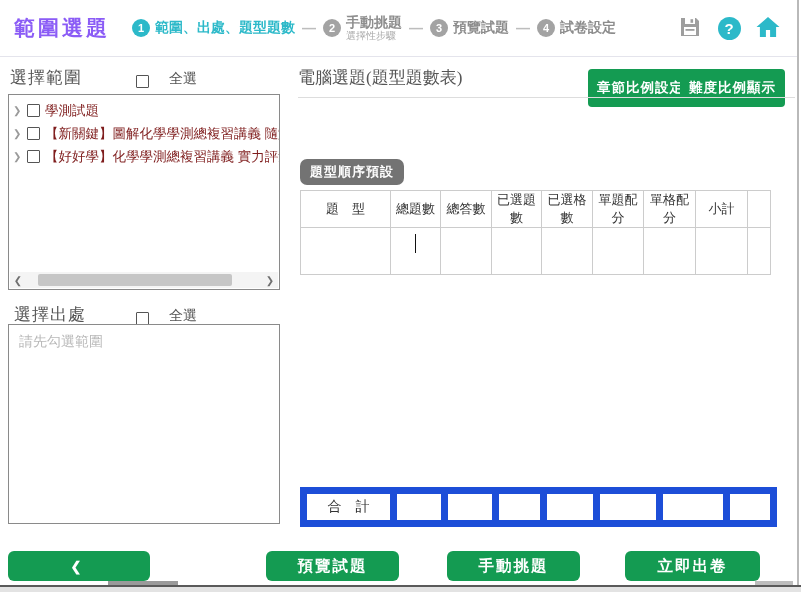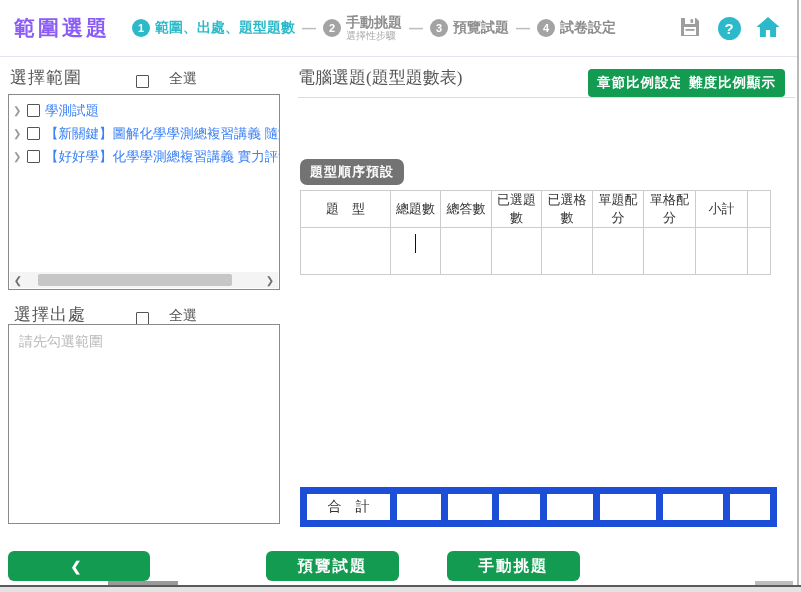--- a/index.html
+++ b/index.html
@@ -27,33 +27,33 @@
   .section-title { position:absolute; font-size:17px; color:#555; letter-spacing:1px; }
   .chk-wrap { position:absolute; display:flex; align-items:flex-end; gap:20px; cursor:pointer; }
   .chk { width:13px; height:13px; border:1px solid #555; background:#fff; border-radius:1px; flex:0 0 auto; }
   .chk-label { font-size:14px; color:#555; }
 
   .range-box { position:absolute; left:8px; top:94px; width:272px; height:196px; border:1px solid #8a8a8a; background:#fff; overflow:hidden; }
   .tree { padding-top:4px; }
   .tree-item { display:flex; align-items:center; height:23px; padding-left:4px; white-space:nowrap; overflow:hidden; cursor:pointer; }
   .expander { color:#9a9a9a; font-size:10px; width:14px; flex:0 0 auto; cursor:pointer; }
   .tree-item .chk { margin-right:5px; }
-  .tree-label { font-size:13.5px; color:#3b82f6; }
+  .tree-label { font-size:13.5px; color:#7f1d1d; }
   .hscroll { position:absolute; left:1px; right:1px; bottom:1px; height:16px; background:#f4f4f4; display:flex; align-items:stretch; }
   .hscroll-arrow { width:16px; color:#707070; font-size:10px; display:flex; align-items:center; justify-content:center; cursor:pointer; flex:0 0 auto; }
   .hscroll-track { flex:1; position:relative; }
   .hscroll-thumb { position:absolute; left:12px; top:2px; bottom:2px; width:82%; background:#c6c6c6; border-radius:2px; cursor:pointer; }
 
   .source-box { position:absolute; left:8px; top:324px; width:272px; height:200px; border:1px solid #8a8a8a; background:#fff; }
   .placeholder { padding:8px 10px; font-size:14px; color:#b9b9b9; }
 
   
   .panel-title { position:absolute; left:298px; top:66px; font-size:17px; color:#555;font-family:Liberation Serif, serif; }
   .panel-divider { position:absolute; left:298px; top:97px; width:497px; height:1px; background:#ddd; }
-  .btn-green-sm { position:absolute; top:69px; height:28px; background:#149b52; color:#fff; font-size:13.5px; font-weight:bold; border:none; border-radius:4px; padding:0 9px; cursor:pointer; letter-spacing:1px; }
+  .btn-green-sm { position:absolute; top:69px; height:38px; background:#149b52; color:#fff; font-size:13.5px; font-weight:bold; border:none; border-radius:4px; padding:0 9px; cursor:pointer; letter-spacing:1px; }
   .btn-chapter { left:588px; }
   .btn-difficulty { left:680px; }
   .chip-gray { position:absolute; left:300px; top:159px; background:#737373; color:#fdfdfd; font-size:13px; font-weight:bold; border:none; border-radius:7px; padding:4px 10px; cursor:pointer; letter-spacing:1px; }
 
   table.qtable { position:absolute; left:300px; top:190px; border-collapse:collapse; table-layout:fixed; background:#fff; }
   table.qtable th, table.qtable td { border:1px solid #ccc; font-weight:normal; font-size:13px; color:#333; text-align:center; padding:0; }
   table.qtable th { height:34px; }
   table.qtable td.body-cell { height:47px; vertical-align:top; }
   .caret { display:inline-block; width:1.5px; height:19px; background:#111; margin-top:6px; }
 
@@ -241,20 +241,21 @@
       <td></td>
     </tr>
   </tbody>
     </table>
 
   <button class="btn-footer btn-back">
     <span class="chev">❮</span>
   </button>
   <button class="btn-footer btn-preview">預覽試題</button>
   <button class="btn-footer btn-manual">手動挑題</button>
+  <button class="btn-footer btn-generate">立即出卷</button>
 
   <div class="right-edge"></div>
   <div class="bottom-frag1"></div>
   <div class="bottom-frag2"></div>
   <div class="bottom-line"></div>
   <div class="bottom-strip"></div>
 
 </div>
 
 </body></html>

